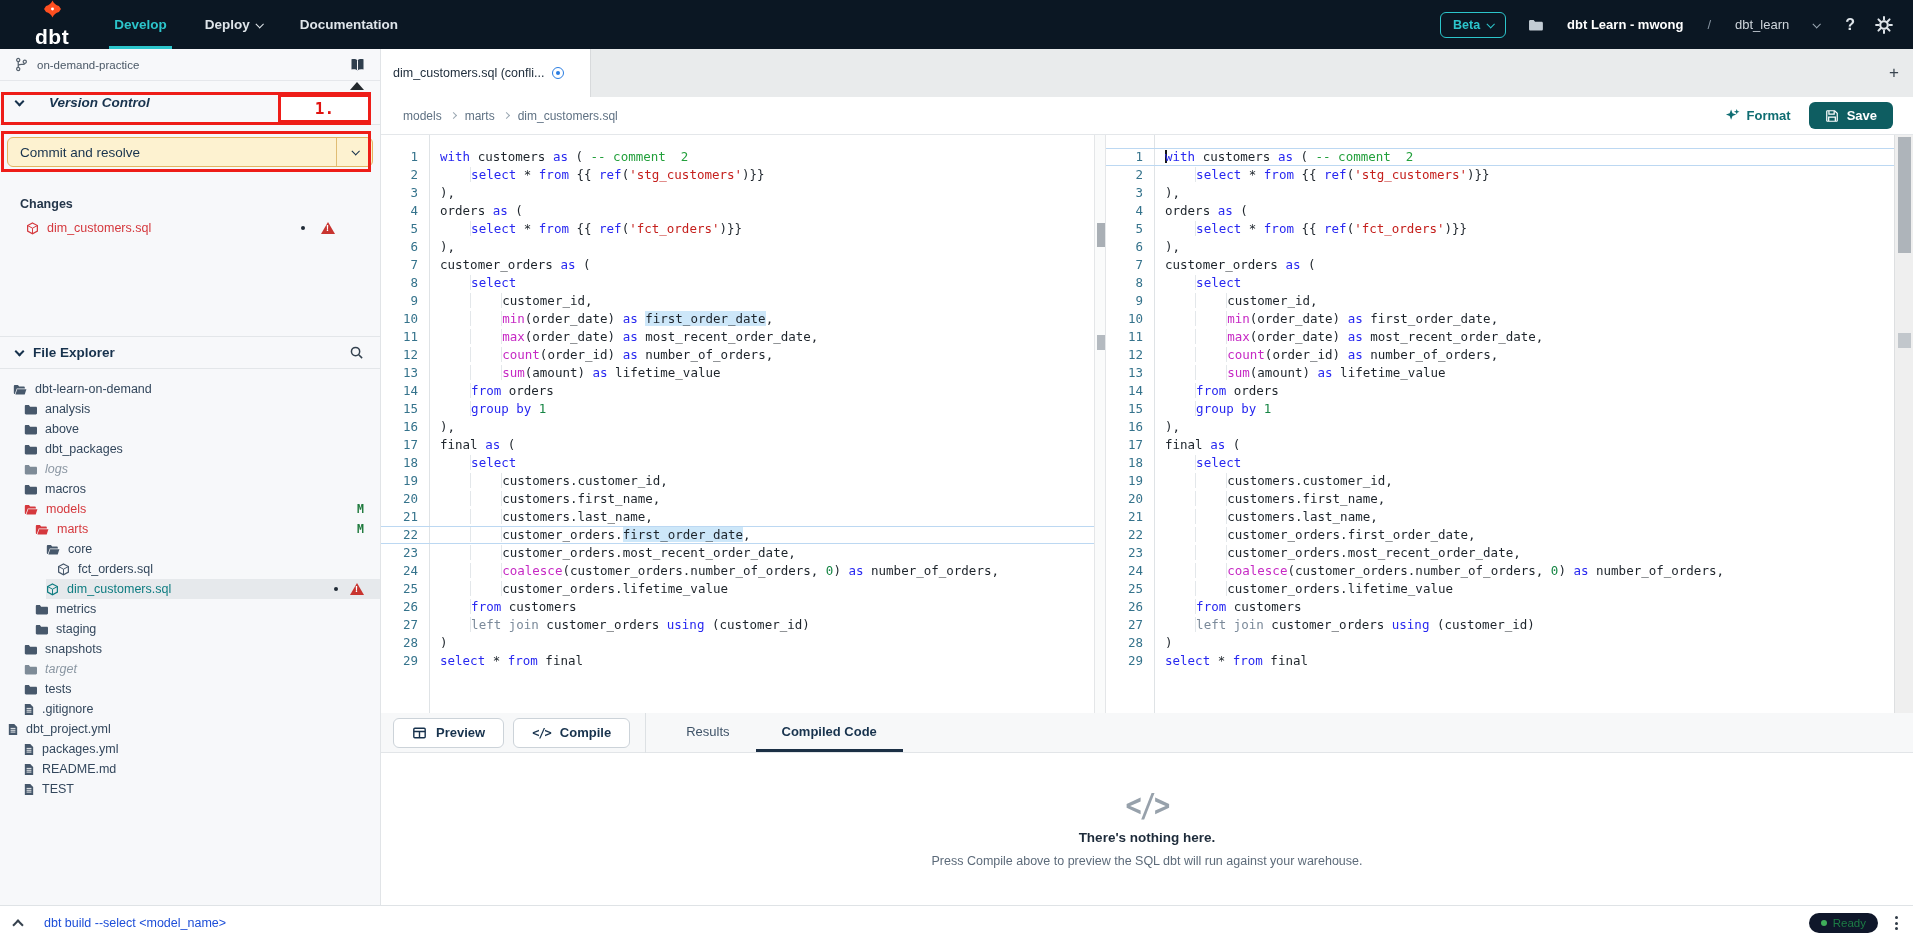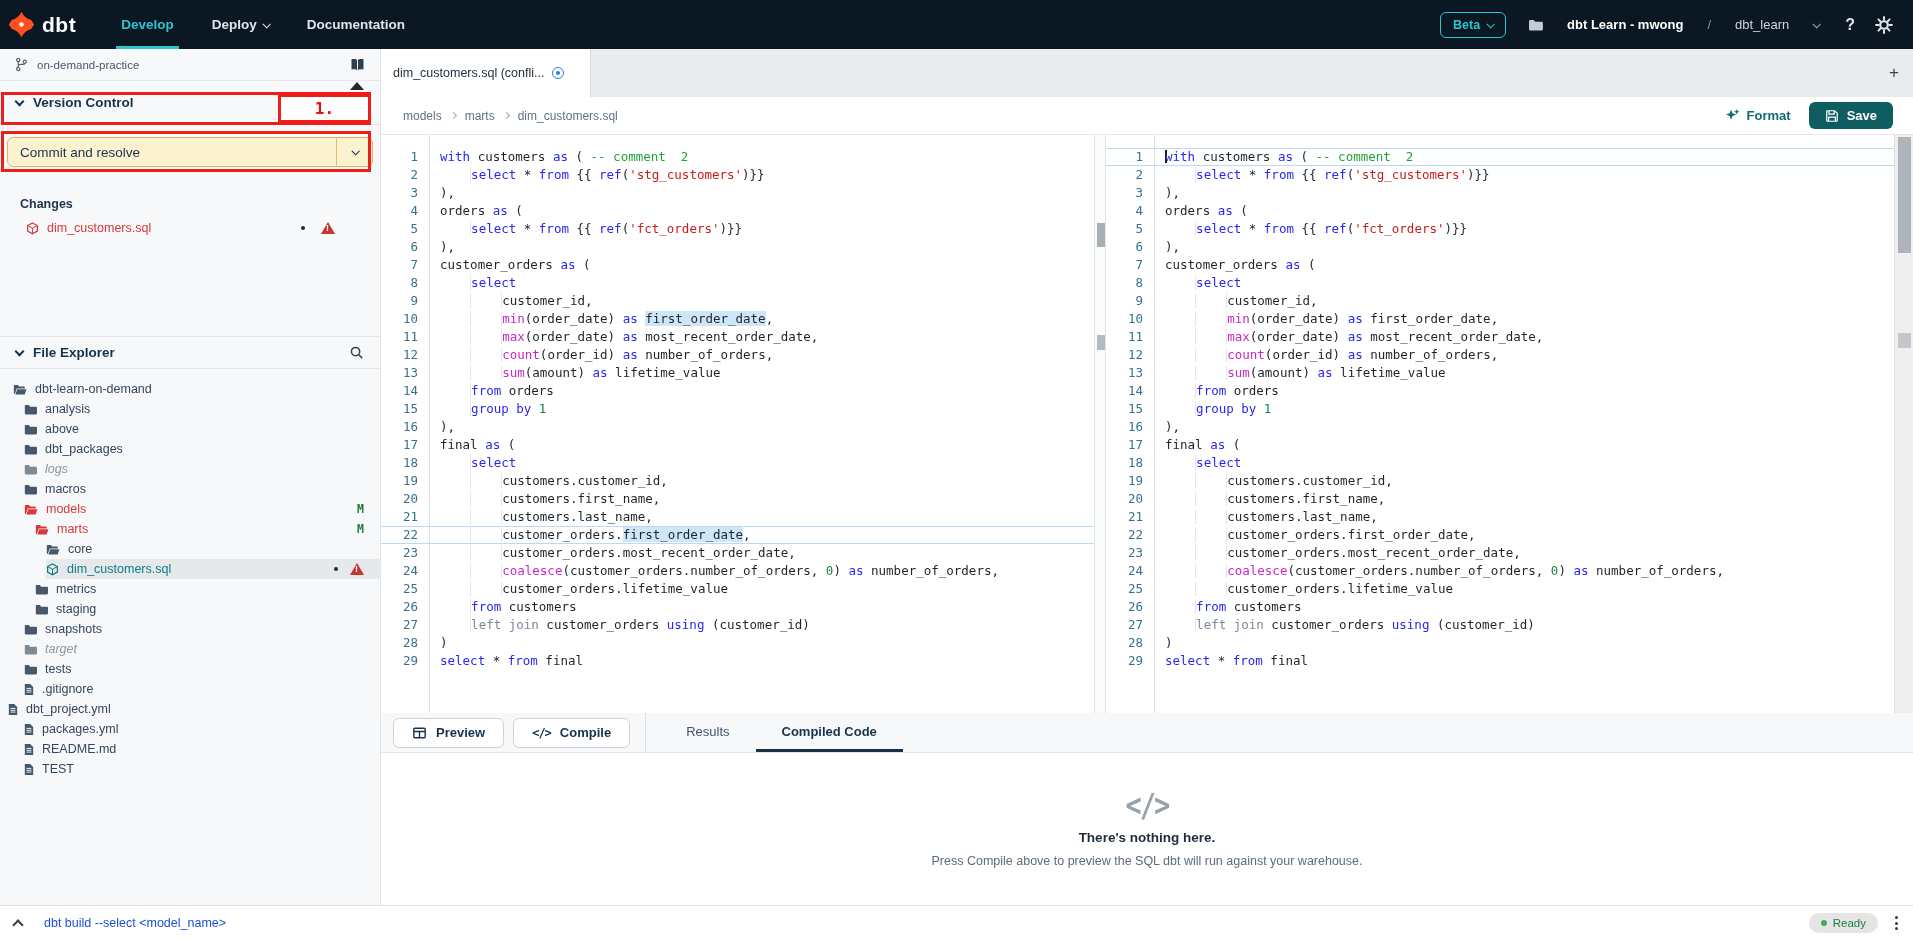--- a/index.html
+++ b/index.html
@@ -2,21 +2,21 @@
 <html><head>
 <meta charset="utf-8">
 <style>
   * { margin:0; padding:0; box-sizing:border-box; }
   html,body { width:1913px; height:940px; overflow:hidden; background:#fff;
     font-family:"Liberation Sans", sans-serif; }
   .app { width:1913px; height:940px; display:flex; flex-direction:column; }
 
   
   .navbar { height:49px; background:#0b1723; display:flex; align-items:stretch; color:#e6ebef; flex:none; }
-  .logo { display:flex; align-items:center; gap:7px; padding:0 26px 0 8px; }
+  .logo { display:flex; align-items:center; gap:7px; padding:0 26px 0 35px;flex-direction:column; }
   .logo-text { color:#fff; font-weight:bold; font-size:21px; letter-spacing:.5px; }
   .nav-link { display:flex; align-items:center; gap:6px; padding:0 19px; font-size:13.5px; font-weight:bold; color:#dfe5ea; position:relative; cursor:pointer; }
   .nav-link.active { color:#2cc5cb; }
   .nav-link.active::after { content:""; position:absolute; left:14px; right:14px; bottom:0; height:3px; background:#2cc5cb; }
   .nav-spacer { flex:1; }
   .beta-btn { align-self:center; display:flex; align-items:center; gap:7px; border:1.5px solid #2cc5cb; color:#2cc5cb; border-radius:6px; padding:5px 12px; font-size:12.5px; font-weight:bold; margin-right:22px; cursor:pointer; }
   .account { align-self:center; display:flex; align-items:center; gap:24px; margin-right:26px; font-size:13px; }
   .acct-proj { font-weight:bold; color:#fff; }
   .acct-sep { color:#8795a1; }
   .acct-env { color:#cfd6dc; }
@@ -26,21 +26,21 @@
   .chev { display:inline-block; width:6px; height:6px; border-right:1.8px solid currentColor; border-bottom:1.8px solid currentColor; transform:rotate(45deg) translateY(-1px); }
 
   
   .main { flex:1; display:flex; min-height:0; }
 
   
   .sidebar { width:381px; flex:none; background:#f7f8fa; border-right:1px solid #e1e4e7; display:flex; flex-direction:column; position:relative; }
   .branch-row { height:32px; display:flex; align-items:center; gap:8px; padding:0 14px; border-bottom:1px solid #e5e7eb; }
   .branch-name { font-size:11.5px; color:#4a5866; flex:1; }
   .book-btn { display:flex; align-items:center; cursor:pointer; }
-  .vc-header { height:44px; display:flex; align-items:center; gap:10px; padding:0 16px; border-bottom:1px solid #e3e6e9; }
+  .vc-header { height:44px; display:flex; align-items:center; gap:26px; padding:0 16px; border-bottom:1px solid #e3e6e9;font-style:italic; }
   .sec-title { font-size:13.5px; font-weight:bold; color:#17324d; }
   .sec-chev { color:#17324d; width:7px; height:7px; border-right:2px solid currentColor; border-bottom:2px solid currentColor; display:inline-block; transform:rotate(45deg); margin-top:-3px; }
   .commit-wrap { padding:12px 7px 0 7px; height:58px; }
   .commit-btn { height:30px; background:#fdf2d0; border:1px solid #e3b55f; border-radius:6px; display:flex; align-items:center; cursor:pointer; }
   .commit-label { flex:1; padding-left:12px; font-size:13.5px; color:#17324d; }
   .commit-caret { width:36px; align-self:stretch; display:flex; align-items:center; justify-content:center; border-left:1px solid #e0bd74; color:#17324d; }
   .changes-title { margin:14px 0 6px 20px; font-size:12.5px; font-weight:bold; color:#24364a; }
   .changes-list { }
   .change-row { height:22px; display:flex; align-items:center; gap:8px; padding:0 45px 0 26px; cursor:pointer; }
   .change-label { font-size:12.5px; color:#d5383d; flex:1; }
@@ -119,21 +119,21 @@
 
   .empty-area { flex:1; background:#fff; display:flex; flex-direction:column; align-items:center; justify-content:center; gap:9px; }
   .empty-icon { font-family:"DejaVu Sans Mono", monospace; font-weight:bold; font-size:27px; color:#97a1ab; letter-spacing:-2px; transform:scaleY(1.15); }
   .empty-title { font-size:13.5px; font-weight:bold; color:#1d2b3a; }
   .empty-sub { font-size:12.5px; color:#5d6b7a; }
 
   
   .cmdbar { height:35px; flex:none; background:#fff; border-top:1px solid #dfe3e6; display:flex; align-items:center; padding:0 12px 0 14px; }
   .cmd-chev { width:8px; height:8px; border-right:2px solid #36424e; border-bottom:2px solid #36424e; transform:rotate(-135deg); margin-right:22px; margin-top:4px; cursor:pointer; }
   .cmd-text { font-size:12.5px; color:#1d4ed8; flex:1; }
-  .ready-pill { display:flex; align-items:center; gap:6px; background:#e5e5e5; border-radius:11px; padding:4px 12px; font-size:11.5px; color:#1c7c45; margin-right:14px; }
+  .ready-pill { display:flex; align-items:center; gap:6px; background:#0f172a; border-radius:11px; padding:4px 12px; font-size:11.5px; color:#1c7c45; margin-right:14px; }
   .ready-dot { width:6px; height:6px; border-radius:50%; background:#3fae5a; }
   .kebab { display:flex; flex-direction:column; gap:2.5px; cursor:pointer; padding:3px; }
   .kebab i { width:3px; height:3px; border-radius:50%; background:#2f3a45; }
 </style>
 </head>
 <body>
 
 <div class="app">
 
   <header class="navbar">
@@ -339,20 +339,33 @@
           </div>
           <div class="tree-row" style="padding-left: 46px;">
             <div class="tree-inner">
               <span class="ticon">
                 <svg width="14" height="11" viewBox="0 0 17 13">
                   <path d="M1 2.5 C1 1.7 1.6 1 2.4 1 H6 l1.5 2 H13 c.8 0 1.4.7 1.4 1.5 V5.3 H4.6 L2.2 12 C1.5 11.9 1 11.3 1 10.7 Z" fill="currentColor"></path>
                   <path d="M5.1 6.3 H16.3 L14.2 12.5 H2.9 Z" fill="currentColor"></path>
                 </svg>
               </span>
               <span class="tlabel">core</span>
+            </div>
+          </div>
+          <div class="tree-row" style="padding-left: 57px;">
+            <div class="tree-inner">
+              <span class="ticon">
+                <svg width="13" height="13" viewBox="0 0 16 16">
+                  <g fill="none" stroke="currentColor" stroke-width="1.5">
+                    <path d="M8 1.2 L14 4.4 V11.2 L8 14.6 L2 11.2 V4.4 Z"></path>
+                    <path d="M2 4.4 L8 7.6 L14 4.4 M8 7.6 V14.6" stroke-width="1.2"></path>
+                  </g>
+                </svg>
+              </span>
+              <span class="tlabel">fct_orders.sql</span>
             </div>
           </div>
           <div class="tree-row selected" style="padding-left: 46px;">
             <div class="tree-inner">
               <span class="ticon teal">
                 <svg width="13" height="13" viewBox="0 0 16 16">
                   <g fill="none" stroke="currentColor" stroke-width="1.5">
                     <path d="M8 1.2 L14 4.4 V11.2 L8 14.6 L2 11.2 V4.4 Z"></path>
                     <path d="M2 4.4 L8 7.6 L14 4.4 M8 7.6 V14.6" stroke-width="1.2"></path>
                   </g>

